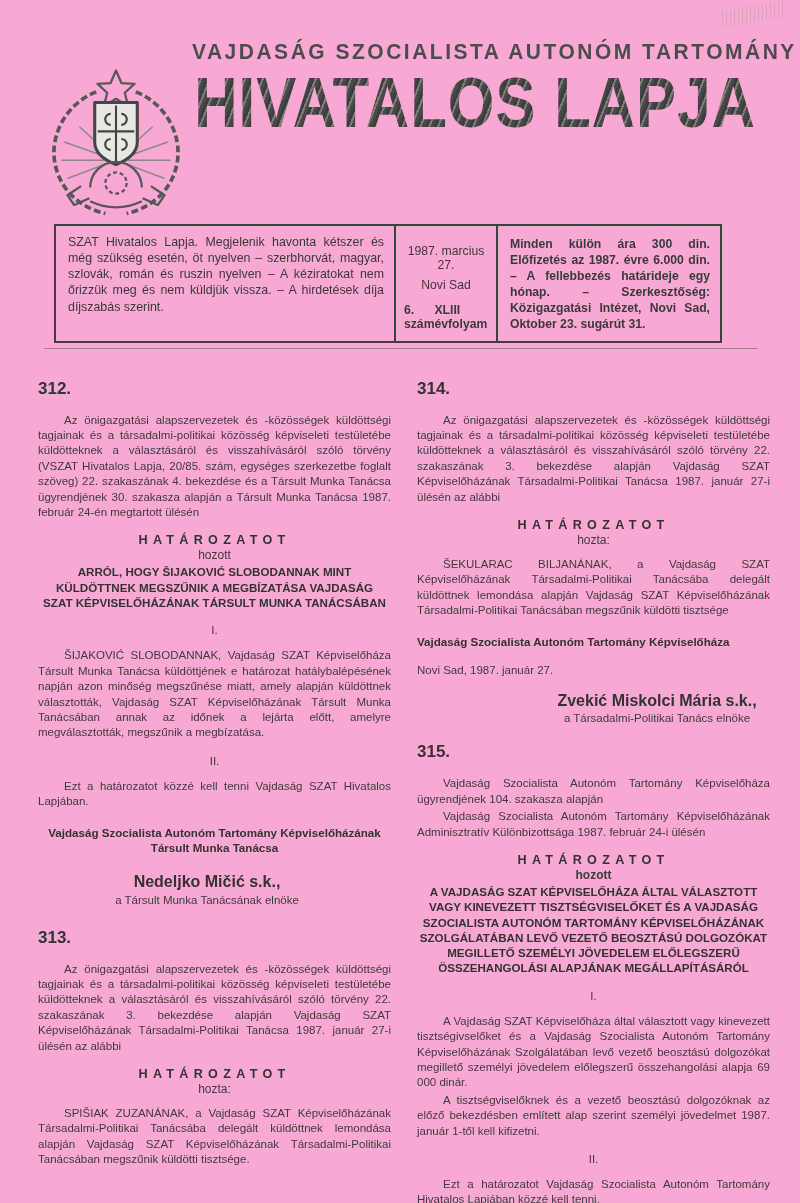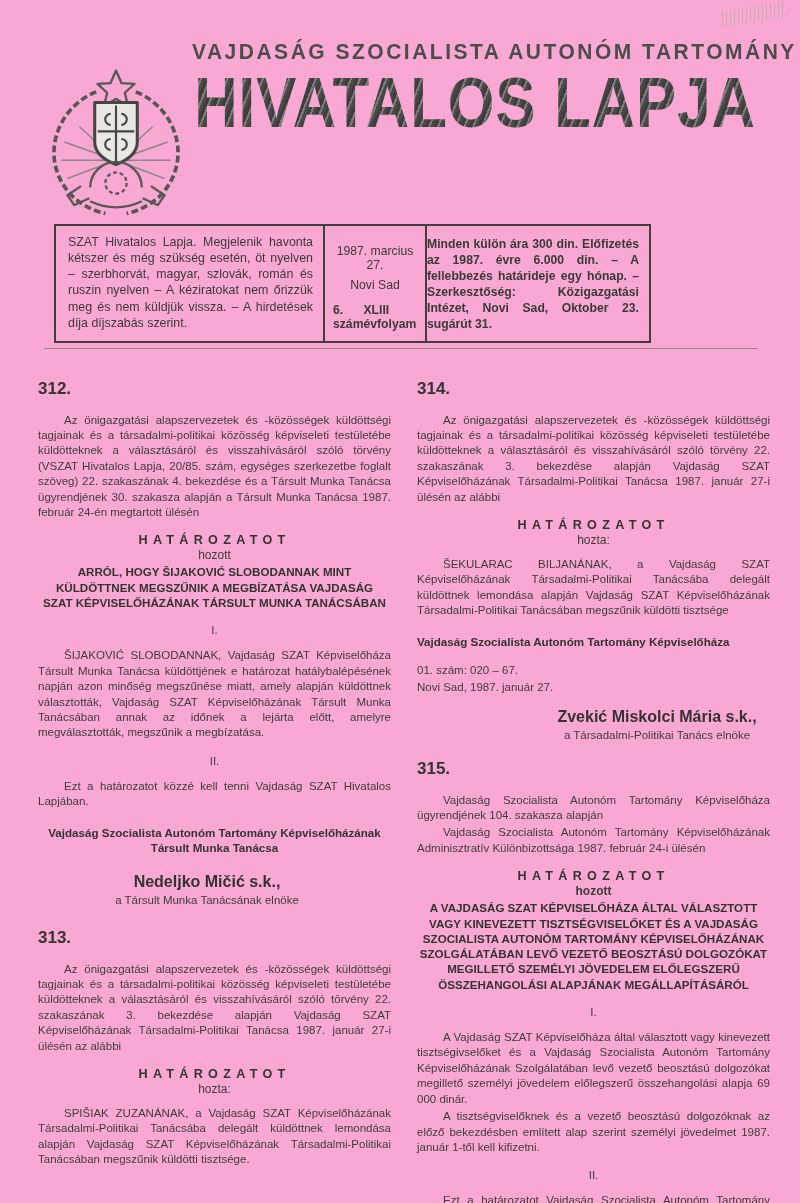--- a/index.html
+++ b/index.html
@@ -35,26 +35,26 @@
     .gazette-title{
       background:repeating-linear-gradient(115deg,#3e3e3e 0 3px,#7d7b75 3px 5px,#494949 5px 8px);
       -webkit-background-clip:text;background-clip:text;color:transparent;
       text-shadow:none;
     }
   }
   
   .info-bar{display:flex;margin:8px 52px 0 54px;}
   .info-box{border:2px solid #3f3f3f;box-sizing:border-box;background:transparent;}
   .info-box + .info-box{margin-left:-2px;}
-  .box-pub{width:271px;padding:8px 10px 8px 12px;font-size:12.4px;line-height:1.3;text-align:justify;color:#3a3a3a;}
+  .box-pub{width:342px;padding:8px 10px 8px 12px;font-size:12.4px;line-height:1.3;text-align:justify;color:#3a3a3a;}
   .box-issue{width:104px;padding:6px 8px;display:flex;flex-direction:column;font-size:12.2px;color:#3a3a3a;}
   .issue-date{text-align:center;margin-top:12px;}
   .issue-place{text-align:center;margin-top:6px;}
   .issue-bottom{display:flex;justify-content:space-between;align-items:flex-end;flex:1;font-weight:bold;padding-bottom:4px;}
-  .box-price{width:226px;padding:10px 10px 8px 0;font-size:12.2px;line-height:1.32;font-weight:bold;color:#3a3a3a;text-align:justify;}
+  .box-price{width:226px;padding:10px 10px 8px 12px;font-size:12.2px;line-height:1.32;font-weight:bold;color:#3a3a3a;text-align:justify;}
   .rule-under{height:1px;background:#8f8c85;margin:5px 42px 0 44px;}
   
   .columns{display:flex;gap:26px;padding:12px 30px 0 38px;}
   .col{flex:1;min-width:0;}
   .art-number{font-size:17px;font-weight:bold;color:#333;margin:18px 0 14px;}
   .para{font-size:11.5px;line-height:1.34;text-align:justify;text-indent:26px;margin:0 0 2px;}
   .decision{text-align:center;font-weight:bold;font-size:12.6px;letter-spacing:.42em;color:#333;margin:13px 0 0;}
   .decision-sub{text-align:center;font-size:12px;margin:1px 0 2px;}
   .subject{text-align:center;font-weight:bold;font-size:11.6px;line-height:1.32;color:#333;margin:2px 2px 8px;}
   .clause-label{text-align:center;font-size:11.5px;margin:14px 0 12px;}
@@ -162,21 +162,20 @@
     <div class="col">
 
       <div class="art">
         <div class="art-number">314.</div>
         <p class="para">Az önigazgatási alapszervezetek és -közösségek küldöttségi tagjainak és a társadalmi-politikai közösség képviseleti testületébe küldötteknek a választásáról és visszahívásáról szóló törvény 22. szakaszának 3. bekezdése alapján Vajdaság SZAT Képviselőházának Társadalmi-Politikai Tanácsa 1987. január 27-i ülésén az alábbi</p>
         <div class="decision">HATÁROZATOT</div>
         <div class="decision-sub">hozta:</div>
         <p class="para" style="margin-top:10px;">ŠEKULARAC BILJANÁNAK, a Vajdaság SZAT Képviselőházának Társadalmi-Politikai Tanácsába delegált küldöttnek lemondása alapján Vajdaság SZAT Képviselőházának Társadalmi-Politikai Tanácsában megszűnik küldötti tisztsége</p>
         <div class="issuer">Vajdaság Szocialista Autonóm Tartomány Képviselőháza</div>
         <div class="ref">
-          <div>01. szám: 020 – 67.</div>
           <div>Novi Sad, 1987. január 27.</div>
         </div>
         <div class="sig right">
           <div class="sig-name">Zvekić Miskolci Mária s.k.,</div>
           <div class="sig-role">a Társadalmi-Politikai Tanács elnöke</div>
         </div>
       </div>
 
       <div class="art">
         <div class="art-number" style="margin-top:16px;">315.</div>

